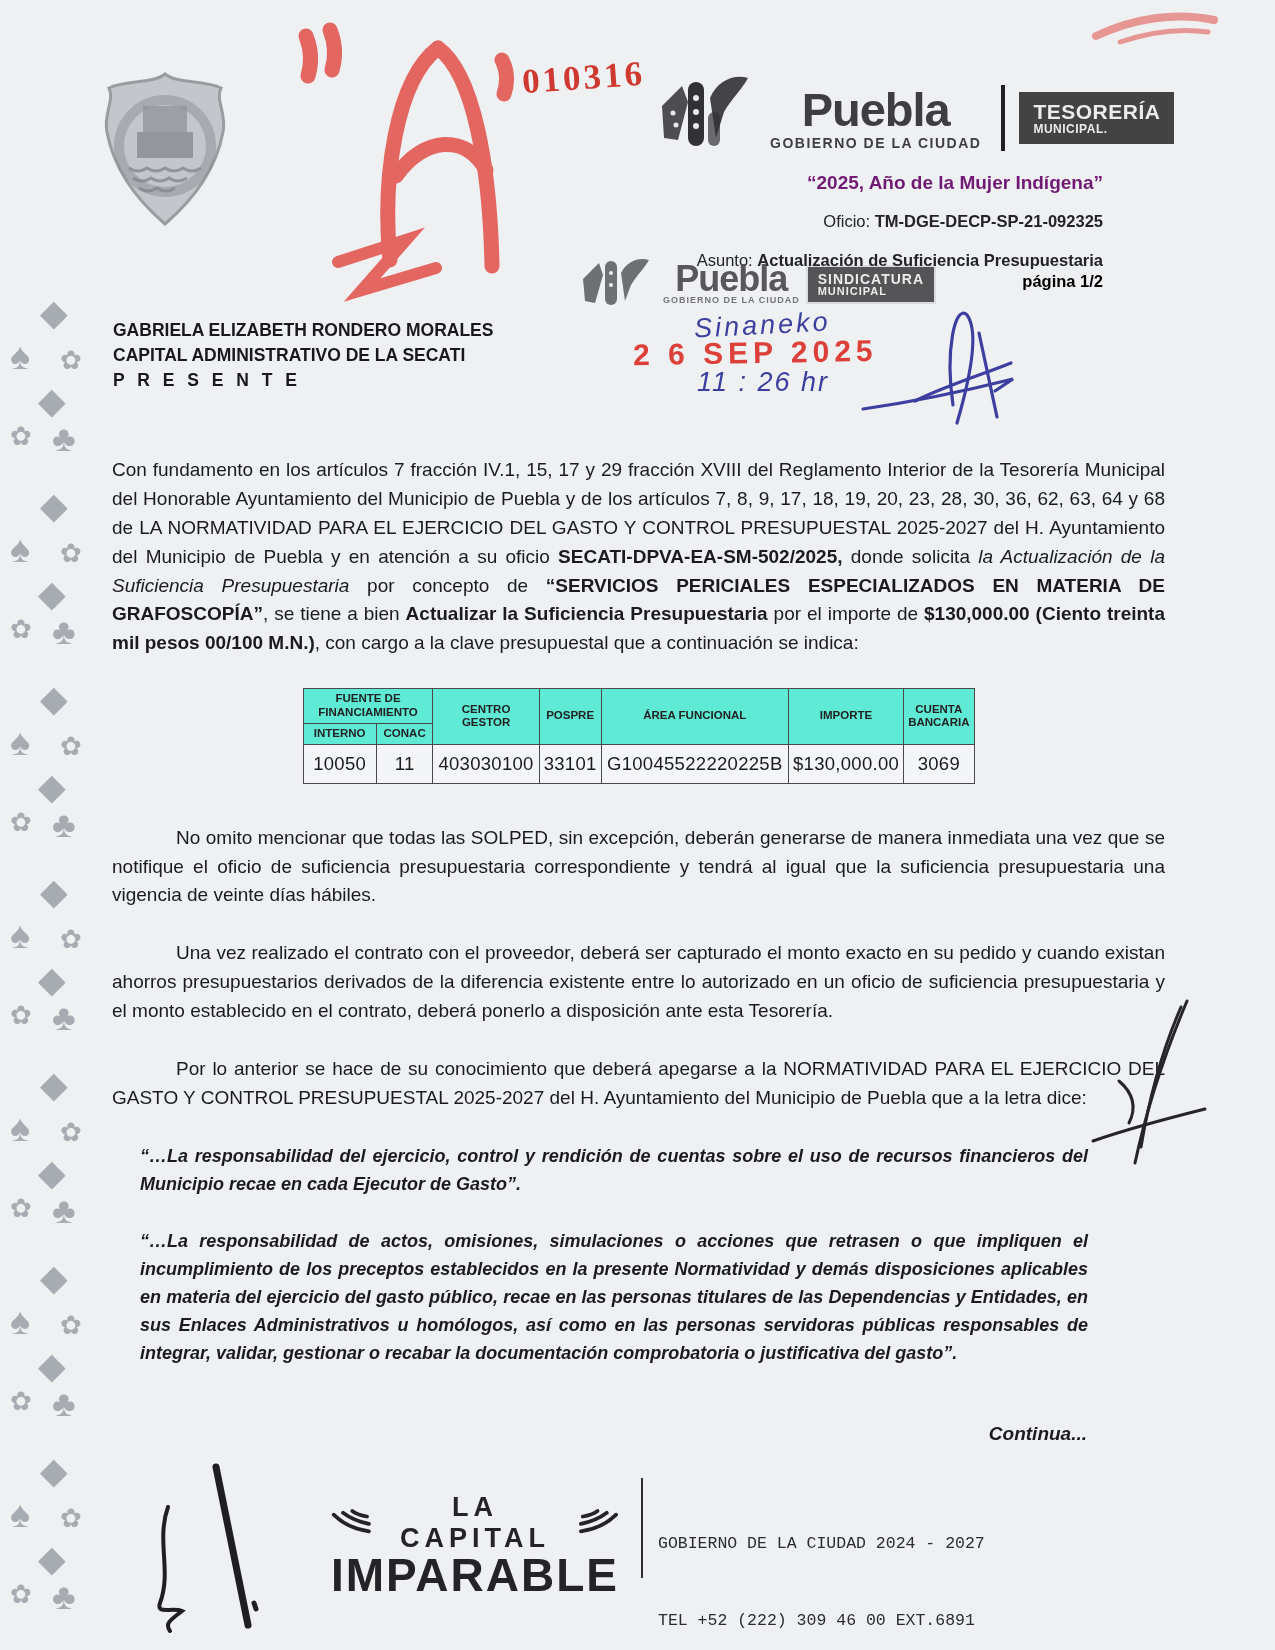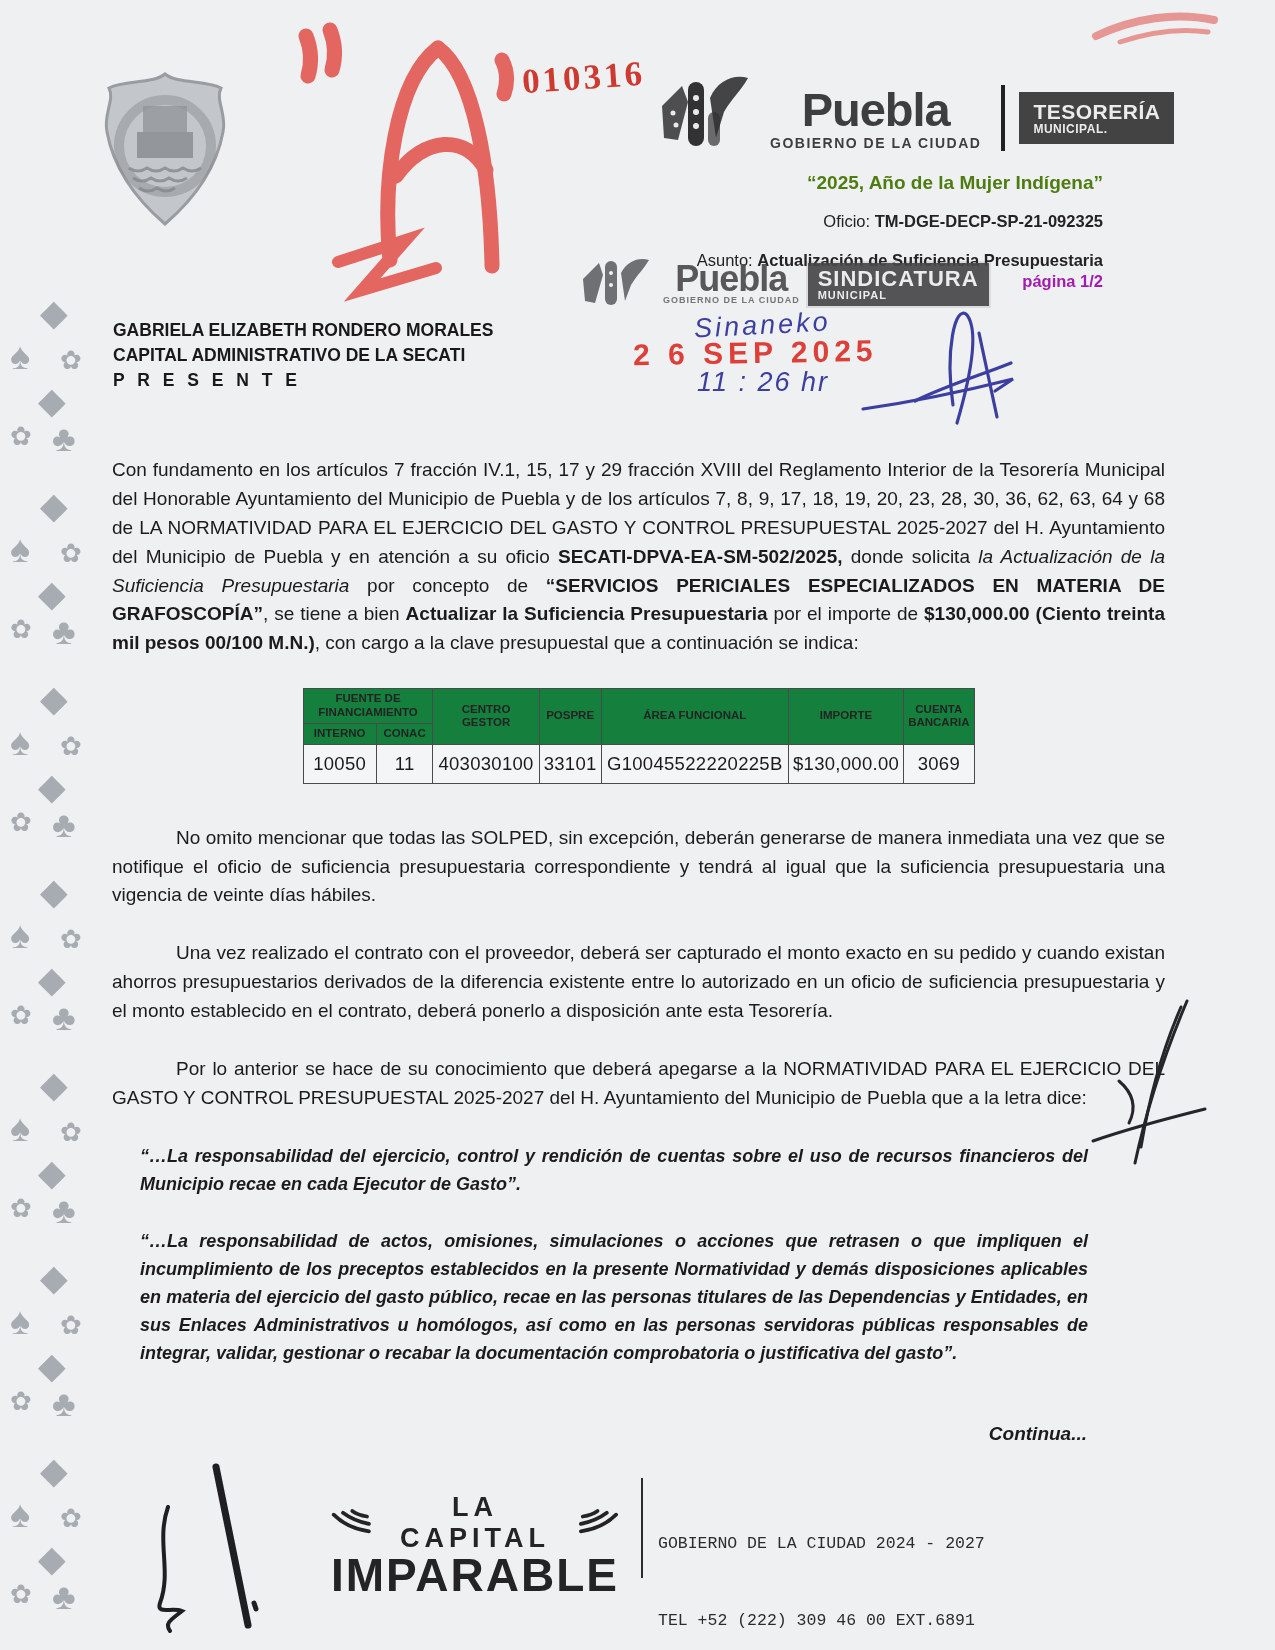--- a/index.html
+++ b/index.html
@@ -26,30 +26,30 @@
          letter-spacing:3px;transform:rotate(-4deg);font-family:"Liberation Serif",serif;}
   .brand{position:absolute;left:648px;top:68px;display:flex;align-items:center;gap:10px;filter:contrast(.95);}
   .brand-text{display:flex;flex-direction:column;align-items:center;}
   .brand-name{font-size:47px;font-weight:800;color:#3b3b3d;letter-spacing:-1px;line-height:1;}
   .brand-tag{font-size:14px;font-weight:800;color:#3b3b3d;letter-spacing:1.5px;margin-top:2px;}
   .brand-rule{width:4px;height:66px;background:#1c1c1e;margin:0 4px 0 10px;}
   .dept-box{background:#404040;color:#f2f2f2;padding:9px 14px;line-height:1.05;}
   .dept-1{font-size:21px;font-weight:800;letter-spacing:.5px;}
   .dept-2{font-size:12px;font-weight:700;letter-spacing:.5px;}
   .head-right{position:absolute;right:172px;top:172px;text-align:right;}
-  .motto{font-size:19px;font-weight:800;color:#4d7c0f;}
+  .motto{font-size:19px;font-weight:800;color:#701a75;}
   .oficio-line{margin-top:18px;font-size:16.5px;color:#232325;}
   .oficio-line .b{font-weight:800;}
-  .pagenum{font-size:16.5px;font-weight:800;color:#a21caf;margin-top:2px;}
+  .pagenum{font-size:16.5px;font-weight:800;color:#000000;margin-top:2px;}
   
   .sind-stamp{position:absolute;left:575px;top:253px;display:flex;align-items:center;gap:8px;opacity:.92;}
   .sind-name{font-size:36px;font-weight:800;color:#4c4c4e;letter-spacing:-1px;line-height:.9;text-align:center;}
   .sind-tag{font-size:9px;font-weight:700;color:#6a6a6c;letter-spacing:1px;filter:blur(.4px);}
   .sind-box{background:#474749;color:#ececec;padding:5px 10px;line-height:1;box-shadow:0 0 0 2px #47474922;}
-  .sind-box-1{font-size:22px;font-weight:800;letter-spacing:1px;}
+  .sind-box-1{font-size:14px;font-weight:800;letter-spacing:1px;}
   .sind-box-2{font-size:11px;font-weight:700;letter-spacing:1px;}
   .hand-name{position:absolute;left:694px;top:310px;font-size:27px;color:#3c3f9f;font-style:italic;
              transform:rotate(-3deg);letter-spacing:3px;}
   .date-stamp{position:absolute;left:633px;top:336px;font-size:30px;font-weight:700;color:#dd4038;
               letter-spacing:5px;font-family:"Liberation Sans",sans-serif;transform:rotate(-1deg);}
   .hand-time{position:absolute;left:697px;top:367px;font-size:27px;color:#3c3f9f;font-style:italic;letter-spacing:2px;}
   .blue-sig{position:absolute;left:845px;top:305px;}
   .stamp-office{position:absolute;left:585px;top:393px;width:330px;text-align:center;color:#414143;}
   .stamp-office .l1{font-size:21px;font-weight:700;letter-spacing:.5px;}
   .stamp-office .l2{font-size:18px;font-weight:700;margin-top:3px;}
@@ -60,21 +60,21 @@
   
   .body-col{position:absolute;left:112px;top:456px;width:1053px;font-size:19px;line-height:1.52;
             text-align:justify;color:#1b1b1d;}
   .body-col p{margin:0;}
   .b{font-weight:800;}
   .i{font-style:italic;}
   .indent{text-indent:64px;}
   .para-gap{margin-top:29px !important;}
   table.budget{border-collapse:collapse;margin:30px auto 0 auto;width:672px;font-size:18px;}
   table.budget th,table.budget td{border:1.5px solid #4a4a4c;text-align:center;vertical-align:middle;}
-  table.budget th{background:#15803d;font-size:11.5px;font-weight:800;padding:3px 4px;line-height:1.2;color:#222;}
+  table.budget th{background:#5eead4;font-size:11.5px;font-weight:800;padding:3px 4px;line-height:1.2;color:#222;}
   table.budget td{background:#f4f5f6;padding:5px 4px;font-size:18.5px;letter-spacing:.3px;}
   .quote{margin:30px 0 0 28px !important;width:948px;font-weight:700;font-style:italic;font-size:18px;line-height:1.55;}
   .continua{margin-top:52px !important;text-align:right;padding-right:78px;font-weight:700;font-style:italic;}
   
   .black-rubric{position:absolute;left:1085px;top:995px;}
   .ink-mark{position:absolute;left:138px;top:1455px;}
   .cap-logo{position:absolute;left:330px;top:1492px;width:290px;text-align:center;color:#242426;}
   .cap-row{display:flex;align-items:center;justify-content:flex-end;gap:8px;}
   .cap-1{font-size:27px;font-weight:800;letter-spacing:5px;}
   .cap-2{font-size:46px;font-weight:800;letter-spacing:2px;line-height:.95;}

